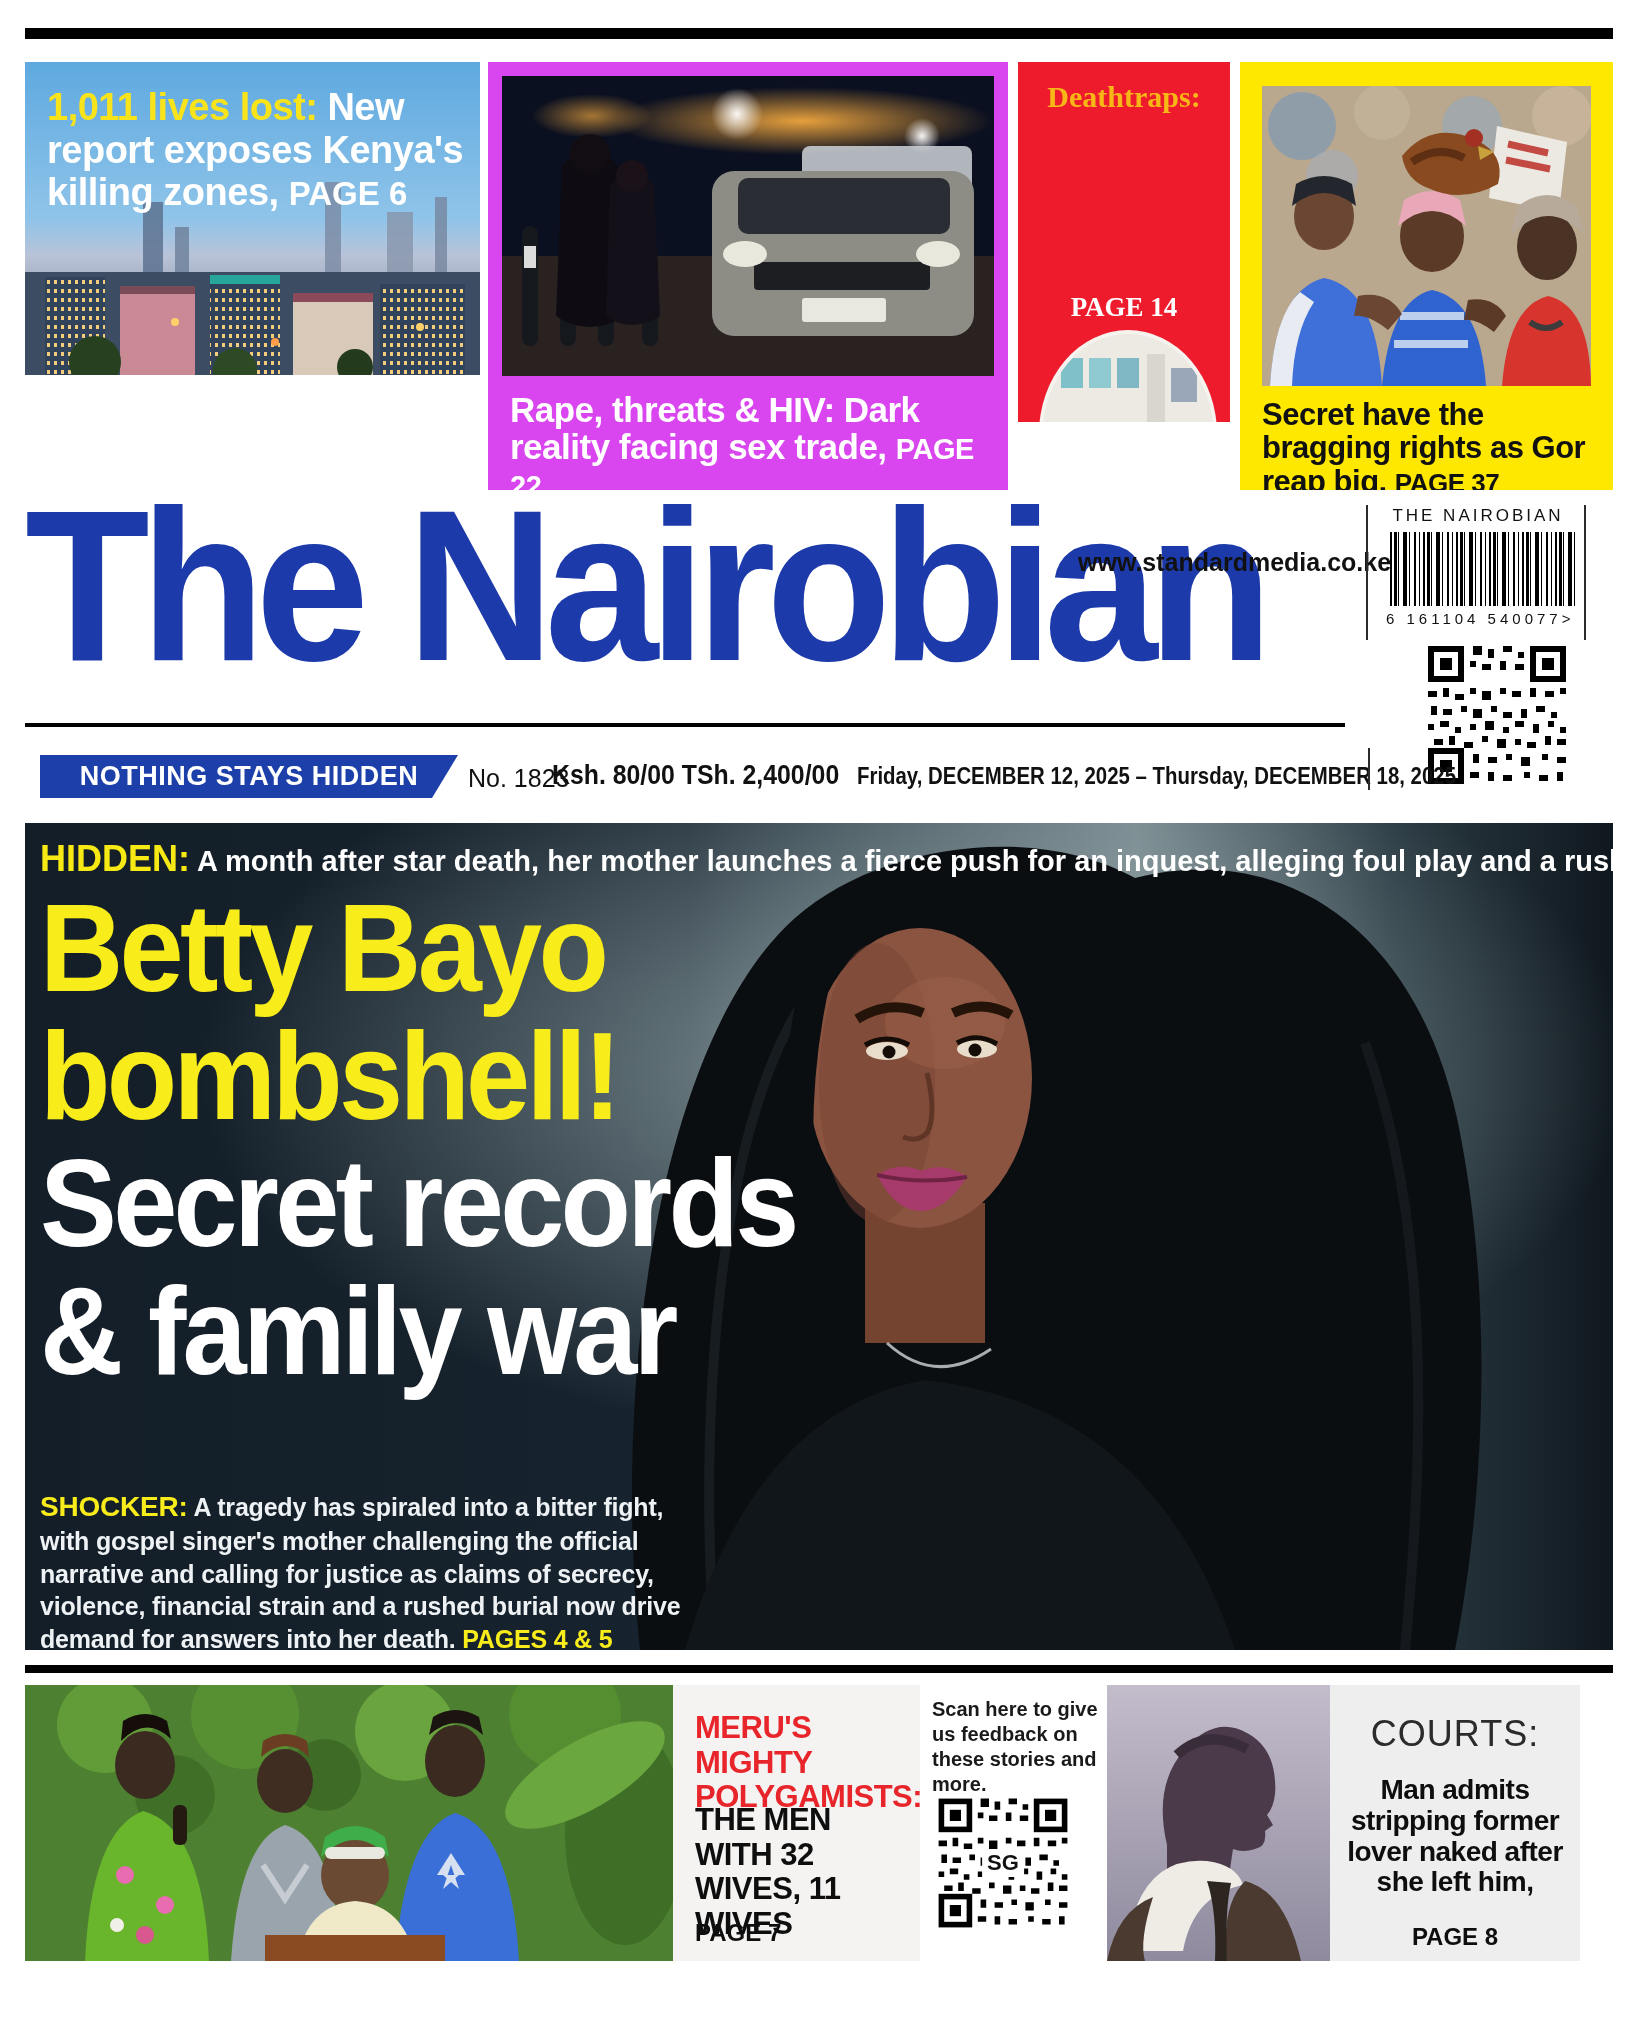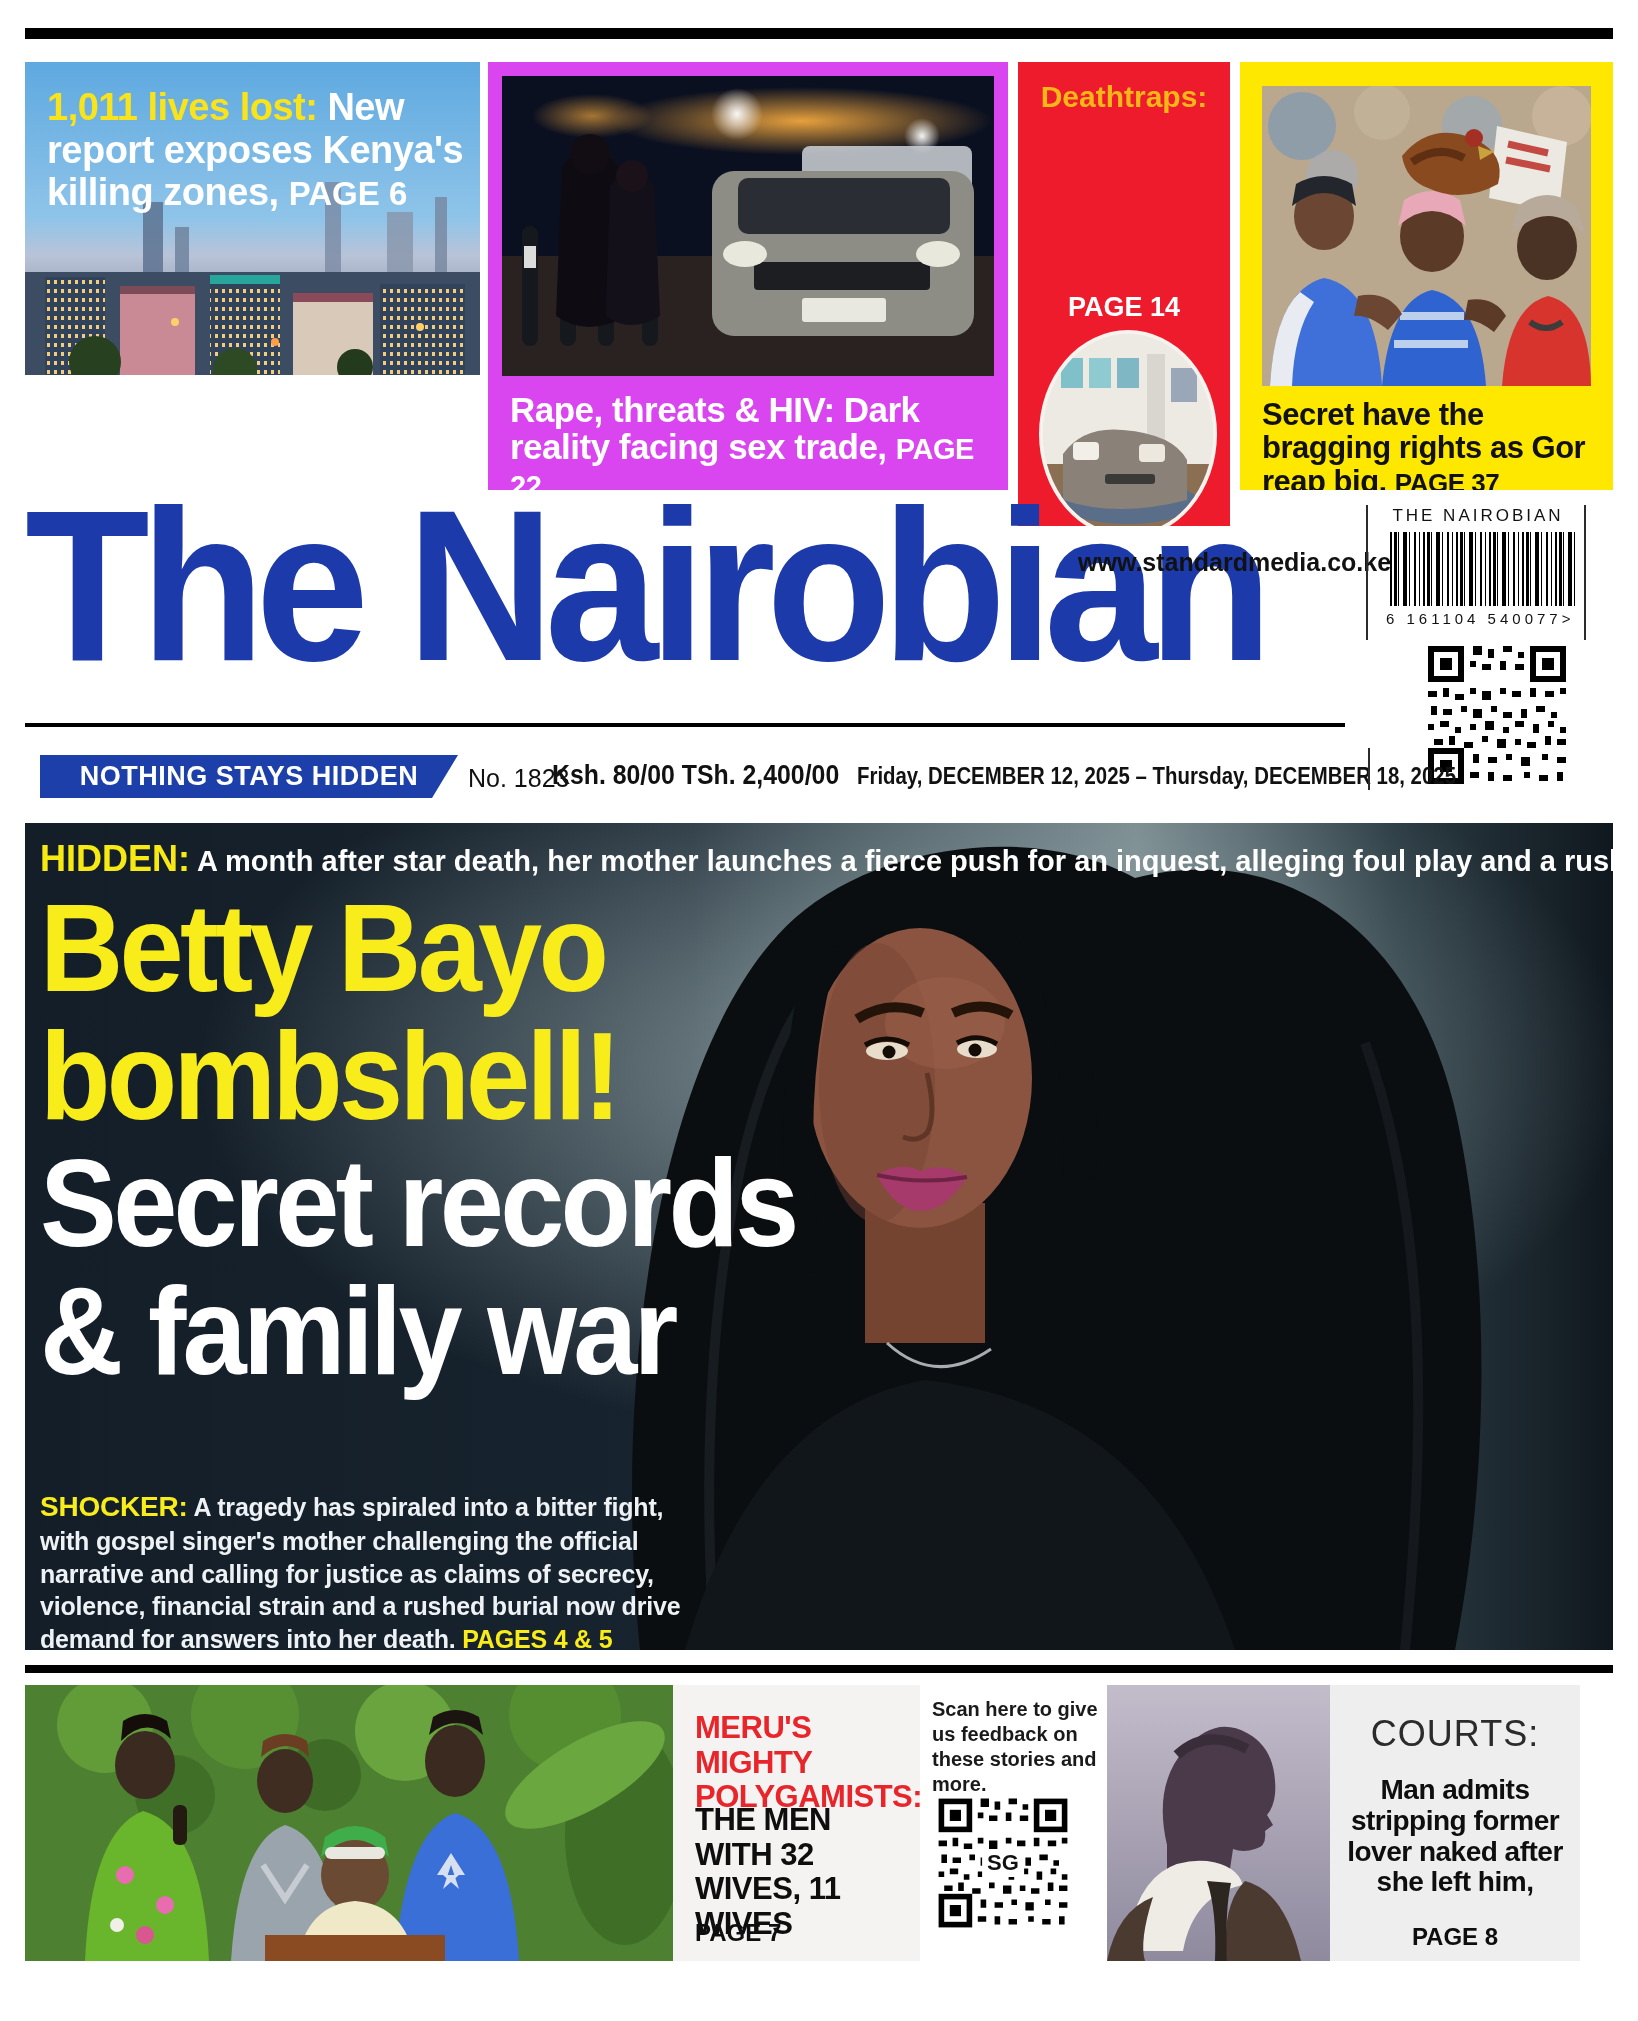--- a/index.html
+++ b/index.html
@@ -152,21 +152,21 @@
       <path d="M60 90 q28 -34 56 0 l8 150 q-38 22 -70 0 Z" fill="#0e0c12"></path>
       <path d="M108 110 q22 -26 44 0 l6 130 q-30 18 -54 0 Z" fill="#141019"></path>
       <circle cx="88" cy="78" r="20" fill="#120d12"></circle>
       <circle cx="130" cy="100" r="16" fill="#1a1218"></circle>
     </svg>
     <div class="abs t2-text" style="left:22px;top:330px;width:480px;">
       <span>Rape, threats &amp; HIV: Dark reality facing sex trade, </span><span class="pg">PAGE 22</span>
     </div>
   </div>
 
-  <div class="abs teaser t3" style="left:1018px;top:62px;width:212px;height:464px;">
+  <div class="abs teaser t3" style="left:1018px;top:62px;width:212px;height:360px;font-family:Liberation Serif, serif;">
     <div class="abs t3-kicker" style="left:0;top:18px;width:212px;">Deathtraps:</div>
     <div class="abs t3-page" style="left:0;top:222px;width:212px;">PAGE 14</div>
     <div class="abs" style="left:21px;top:268px;width:170px;height:200px;border-radius:50%;
          overflow:hidden;border:4px solid #f6f3ef;background:#e9e7e2;">
       <svg viewBox="0 0 170 200" preserveAspectRatio="none" style="width:100%;height:100%;">
         <rect width="170" height="200" fill="#edeae4"></rect>
         <rect y="130" width="170" height="70" fill="#8b6f52"></rect>
         <ellipse cx="85" cy="168" rx="70" ry="22" fill="#5a6e8a"></ellipse>
         <rect x="18" y="24" width="22" height="30" fill="#7fc0c9"></rect>
         <rect x="46" y="24" width="22" height="30" fill="#8fcad1"></rect>

